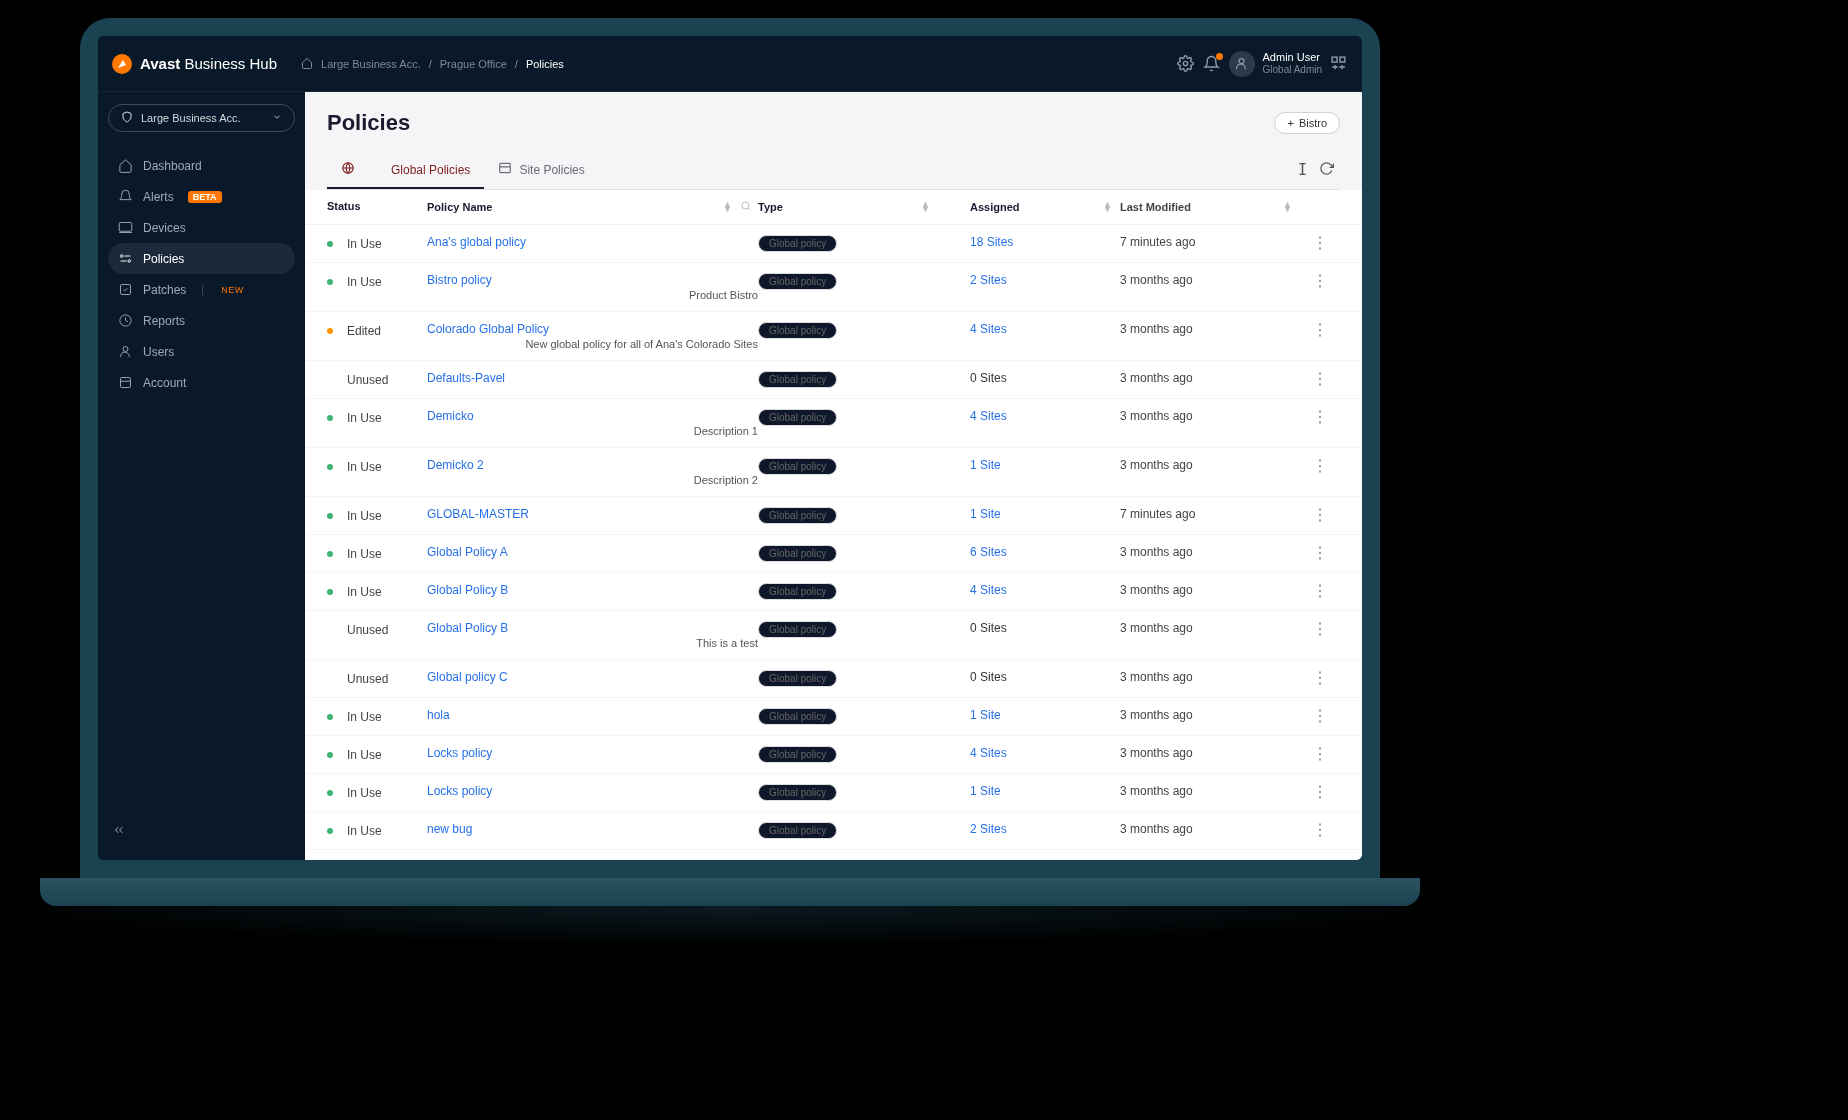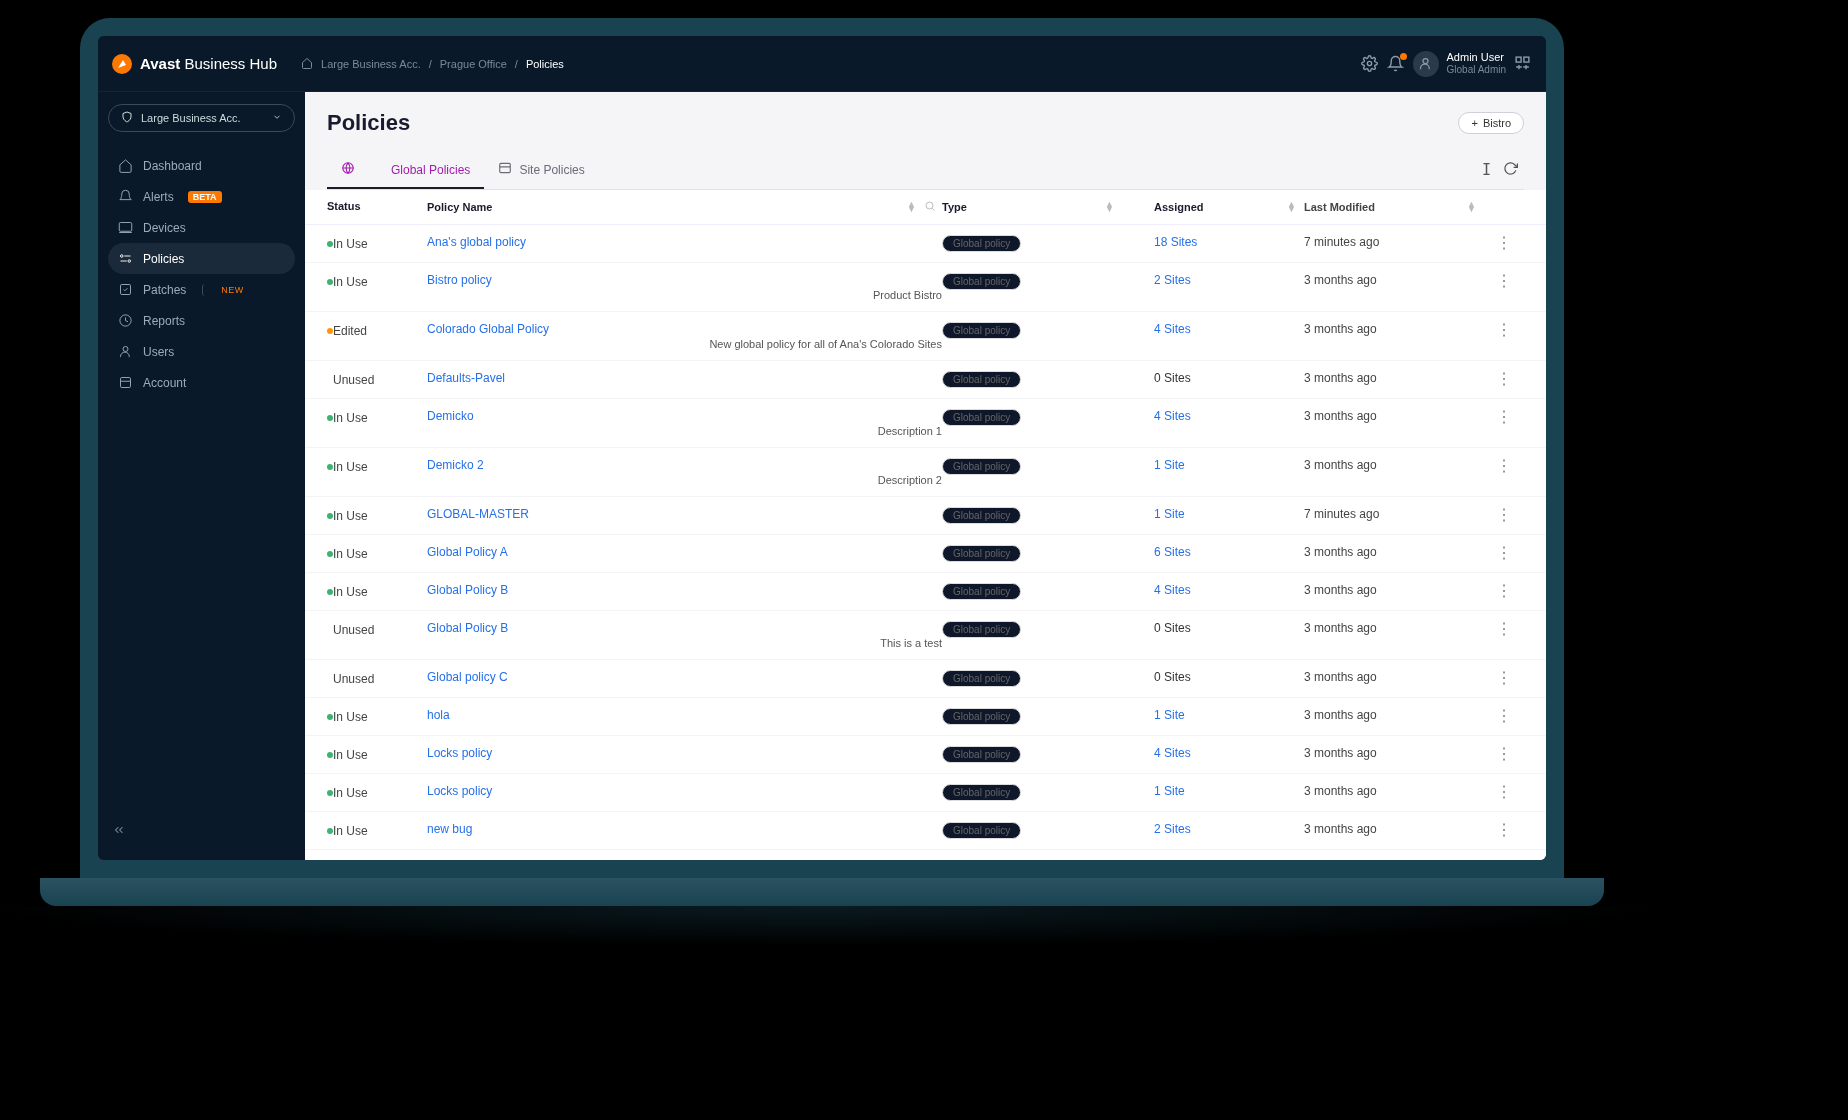--- a/index.html
+++ b/index.html
@@ -1,19 +1,19 @@
 <!DOCTYPE html>
 <html><head>
 <meta charset="utf-8">
 <style>
 * { margin:0; padding:0; box-sizing:border-box; font-family:-apple-system,BlinkMacSystemFont,"Segoe UI",Arial,sans-serif; }
 body { background:#000; width:1848px; height:1120px; position:relative; }
 
 
-.laptop { position:absolute; left:80px; top:18px; width:1484px; }
+.laptop { position:absolute; left:80px; top:18px; width:1300px; }
 .screen { background:#1a4352; border-radius:30px 30px 0 0; padding:18px; height:860px; box-shadow:0 0 40px rgba(0,0,0,.6); }
 .screen-inner { background:#0d1b2a; width:100%; height:100%; border-radius:6px; overflow:hidden; display:flex; flex-direction:column; }
 .base { height:28px; background:linear-gradient(#2a5260,#1a4352); border-radius:0 0 16px 16px; margin:0 -40px; }
 .base-shadow { height:40px; background:radial-gradient(ellipse at top,rgba(26,67,82,.4),transparent 70%); margin:0 -100px; }
 
 
 .hdr { background:#0a1929; height:56px; display:flex; align-items:center; padding:0 14px; color:#fff; font-size:12px; border-bottom:1px solid rgba(255,255,255,.05); }
 .logo { display:flex; align-items:center; gap:8px; font-size:15px; }
 .logo-icon { width:20px; height:20px; background:#ff7800; border-radius:50%; display:flex; align-items:center; justify-content:center; }
 .logo-icon svg { width:12px; height:12px; fill:#fff; }
@@ -46,39 +46,39 @@
 .collapse { position:absolute; bottom:20px; left:14px; color:#6a7a8a; cursor:pointer; }
 
 
 .main { flex:1; background:#f5f5f7; display:flex; flex-direction:column; overflow:hidden; }
 .main-hdr { padding:18px 22px 0; }
 .title-row { display:flex; align-items:center; }
 .title-row h1 { font-size:22px; font-weight:600; color:#1a1a2e; }
 .btn-policy { margin-left:auto; background:#fff; border:1px solid #d0d0d8; border-radius:14px; padding:4px 12px; font-size:11px; cursor:pointer; display:flex; align-items:center; gap:5px; color:#333; }
 .tabs-row { display:flex; align-items:center; margin-top:16px; border-bottom:1px solid #e0e0e6; }
 .tab { display:flex; align-items:center; gap:7px; padding:9px 14px; font-size:12px; color:#6a6a7a; cursor:pointer; border-bottom:2px solid transparent; }
-.tab.active { color:#a21caf; border-bottom-color:#1a1a2e; font-weight:500;gap:36px; }
+.tab.active { color:#7f1d1d; border-bottom-color:#1a1a2e; font-weight:500;gap:36px; }
 .tab svg { width:14px; height:14px; }
 .tabs-right { margin-left:auto; display:flex; gap:12px; padding-right:6px; }
 .tabs-right span { cursor:pointer; color:#555; font-size:15px; font-family:serif; }
 
 
 .tbl { flex:1; overflow:auto; background:#fff; }
 .thead { display:flex; padding:10px 22px; font-size:11px; font-weight:600; color:#1a1a2e; border-bottom:1px solid #eef; position:sticky; top:0; background:#fff; }
 .col-status { width:100px; }
 .col-name { flex:1; min-width:280px; display:flex; align-items:center; }
 .col-type { width:180px; }
 .col-assigned { width:150px;margin-left:32px; }
 .col-modified { width:180px; }
 .col-action { width:40px; text-align:center; }
 .sort { margin-left:auto; color:#bbb; font-size:9px; display:flex; flex-direction:column; line-height:5px; padding-right:8px; user-select:none; }
 .srch-icon { color:#bbb; margin-right:6px; }
 
 .row { display:flex; padding:10px 22px; font-size:12px; border-bottom:1px solid #f4f4f8; align-items:flex-start; }
-.row .col-status { display:flex; align-items:center; gap:0; color:#444; padding-top:2px; }
+.row .col-status { display:flex; align-items:center; gap:14px; color:#444; padding-top:2px; }
 .row .col-name { display:block; }
 .dot { width:6px; height:6px; border-radius:50%; }
 .dot.green { background:#3cb371; }
 .dot.orange { background:#ff9800; }
 .pname { color:#2670e8; cursor:pointer; }
 .pdesc { color:#555; font-size:11px; margin-top:2px;text-align:right; }
 .pill { display:inline-block; border:1px solid #ddd; border-radius:12px; padding:2px 10px; font-size:10px; color:#666; background:#0f172a; }
 .assigned-link { color:#2670e8; cursor:pointer; }
 .assigned-zero { color:#333; }
 .col-modified { color:#444; }

